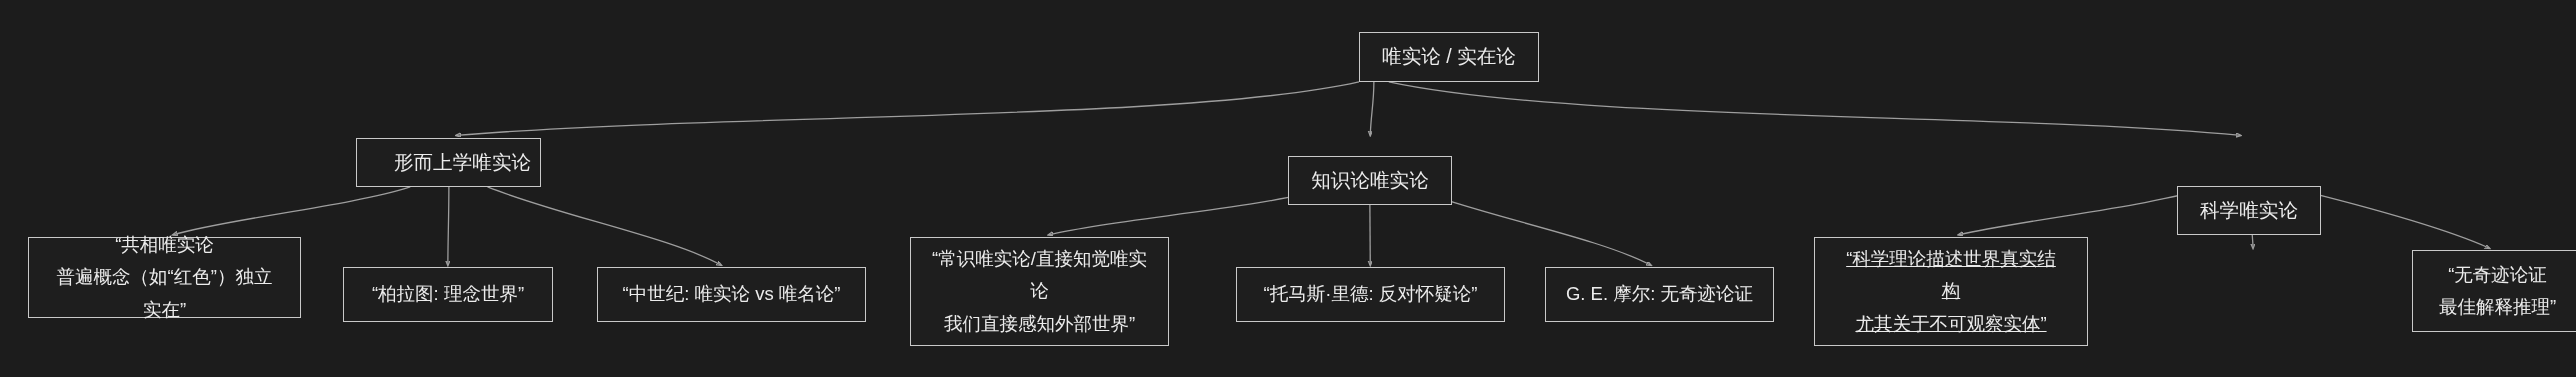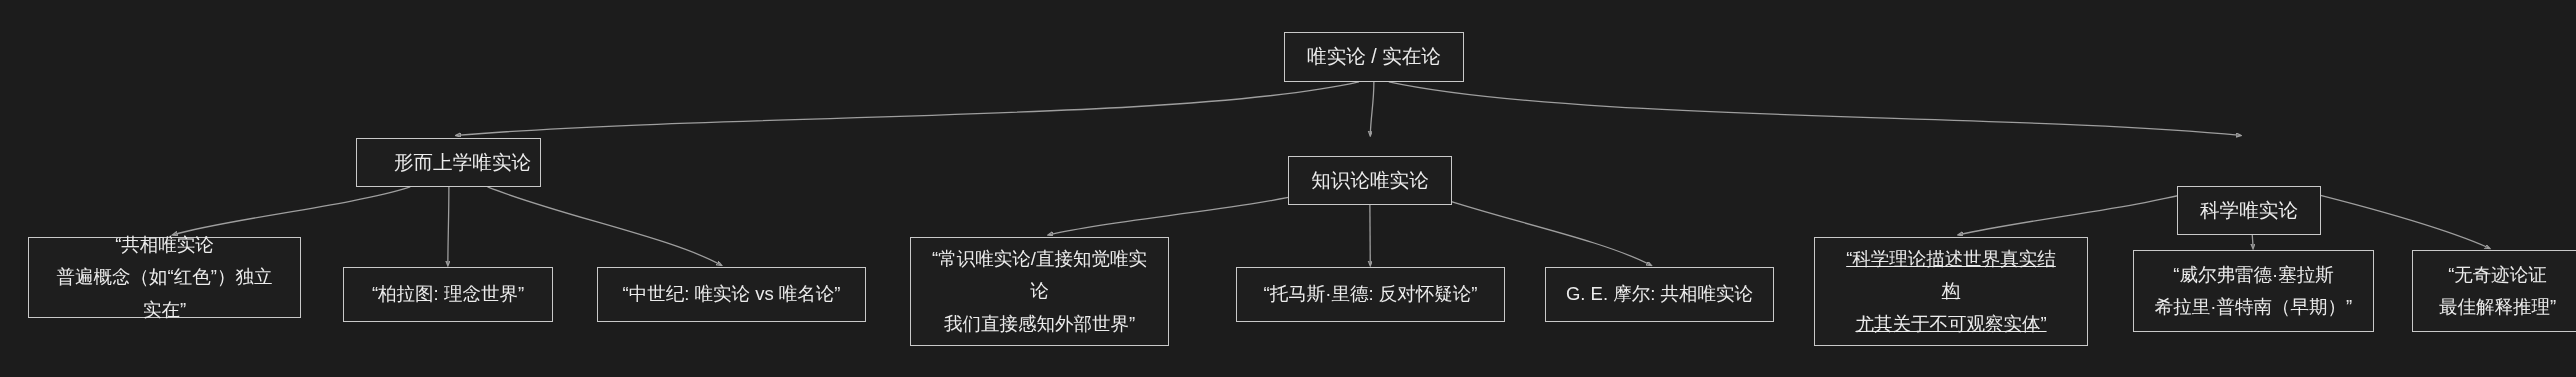--- a/index.html
+++ b/index.html
@@ -74,21 +74,21 @@
 
     <path marker-end="url(#arrow)" d="M 2585 363 C 2450 405, 2160 425, 2035 456"></path>
     <path marker-end="url(#arrow)" d="M 2659 363 C 2659 420, 2660 470, 2660 515"></path>
     <path marker-end="url(#arrow)" d="M 2733 363 C 2880 420, 3100 460, 3205 515"></path>
 
     <path marker-end="url(#arrow)" d="M 4291 363 C 4180 400, 3940 425, 3802 456"></path>
     <path marker-end="url(#arrow)" d="M 4365 363 C 4365 405, 4373 440, 4374 482"></path>
     <path marker-end="url(#arrow)" d="M 4439 363 C 4590 400, 4740 440, 4833 482"></path>
   </svg>
 
-  <div class="node branch" style="left:1284px; top:32px; width:180px; height:50px;">
+  <div class="node branch" style="left:1359px; top:32px; width:180px; height:50px;">
     <span>唯实论 / 实在论</span>
   </div>
 
   <div class="node branch" style="left:356px; top:138px; width:185px; height:49px;padding-left:28px;">
     <span>形而上学唯实论</span>
   </div>
 
   <div class="node branch" style="left:1288px; top:120px; width:164px; height:49px;margin-top:36px;">
     <span>知识论唯实论</span>
   </div>
@@ -115,33 +115,29 @@
     <span>“常识唯实论/直接知觉唯实
 论
 我们直接感知外部世界”</span>
   </div>
 
   <div class="node leaf" style="left:1236px; top:267px; width:269px; height:55px;">
     <span>“托马斯·里德: 反对怀疑论”</span>
   </div>
 
   <div class="node leaf" style="left:1545px; top:267px; width:229px; height:55px;">
-    <span>G. E. 摩尔: 共相唯实论</span>
+    <span>G. E. 摩尔: 无奇迹论证</span>
   </div>
 
   <div class="node leaf" style="left:1814px; top:237px; width:274px; height:109px;text-decoration:underline;">
     <span>“科学理论描述世界真实结
 构
 尤其关于不可观察实体”</span>
   </div>
 
-  <div class="node leaf" style="left:2133px; top:250px; width:241px; height:82px;">
-    <span>“威尔弗雷德·塞拉斯
-希拉里·普特南（早期）”</span>
-  </div>
 
   <div class="node leaf" style="left:2412px; top:250px; width:171px; height:82px;">
     <span>“无奇迹论证
 最佳解释推理”</span>
   </div>
 
 </div>
 
 
 </body></html>

